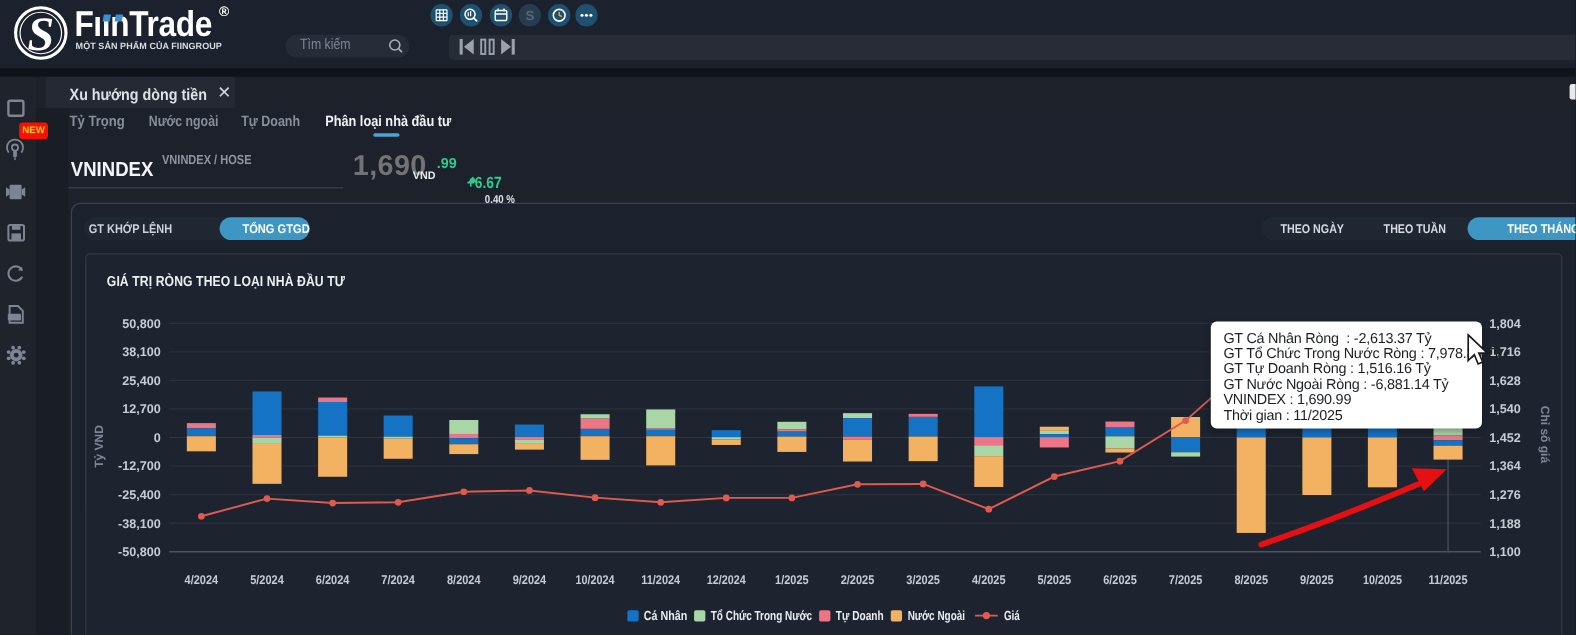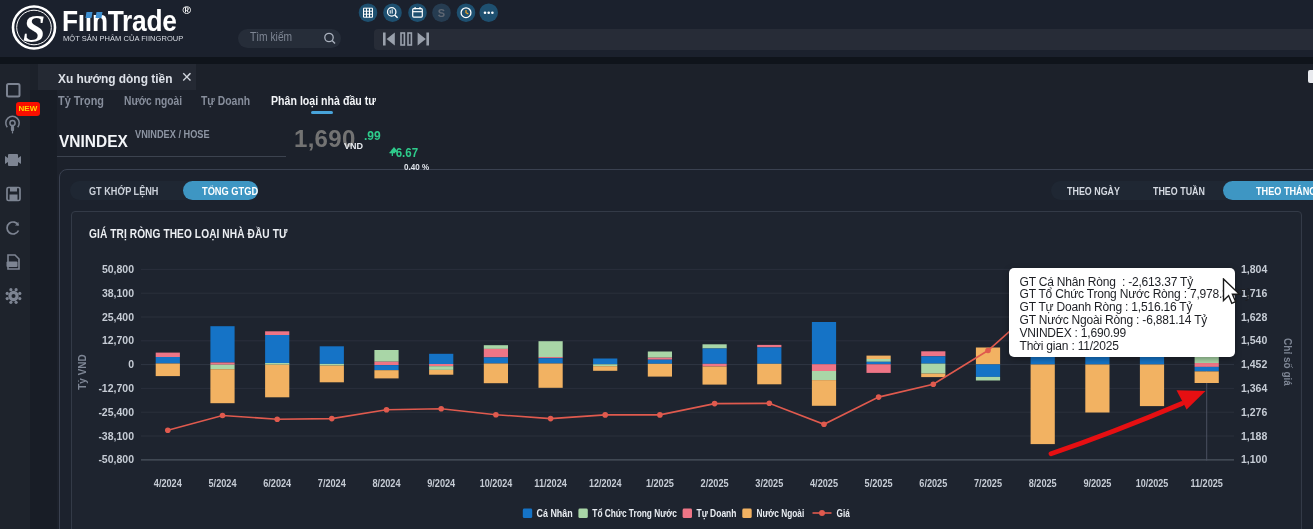--- a/index.html
+++ b/index.html
@@ -79,21 +79,21 @@
     </g>
     <g fill="#9aa1ac">
       <path d="M 417.6 32.5 L 417.6 45.5 L 425.8 39 Z"></path>
       <rect x="426.4" y="32.5" width="2.6" height="13"></rect>
     </g>
 </svg>
 <div class="abs" style="left:62px;top:4.3px;z-index:6"><span style="display:inline-block;vertical-align:top;transform:scaleX(0.877);transform-origin:0 0;white-space:nowrap"><span style="font-size:30px;font-weight:bold;color:#fff;letter-spacing:-0.3px">FıınTrade</span></span></div>
 <div class="abs" style="left:182.5px;top:4px;font-size:11.5px;font-weight:bold;color:#fff;z-index:6">®</div>
 <div class="abs" style="left:86.2px;top:12.3px;width:5.6px;height:5.8px;background:#3e8fd0;transform:skewX(-10deg);z-index:7"></div>
 <div class="abs" style="left:96.2px;top:12.3px;width:5.6px;height:5.8px;background:#3e8fd0;transform:skewX(-10deg);z-index:7"></div>
-<div class="abs" style="left:63px;top:34.3px;font-size:7.5px;font-weight:normal;color:#d8dce3;letter-spacing:0.05px;z-index:6">MỘT SẢN PHẨM CỦA FIINGROUP</div>
+<div class="abs" style="left:63px;top:34.3px;font-size:7.5px;font-weight:bold;color:#d8dce3;letter-spacing:0.05px;z-index:6">MỘT SẢN PHẨM CỦA FIINGROUP</div>
 
 <svg width="30" height="472" viewBox="0 0 30 472" style="position:absolute;left:0;top:57px;z-index:6" xmlns="http://www.w3.org/2000/svg">
 <rect x="7" y="27" width="12.5" height="12.5" rx="1.5" fill="none" stroke="#7d8492" stroke-width="2"></rect>
 <g stroke="#7d8492" stroke-width="1.5" fill="none">
       <circle cx="12.5" cy="66" r="2.6"></circle>
       <path d="M 7.3 70.2 A 6.7 6.7 0 1 1 17.7 70.2"></path>
       <rect x="10.9" y="68.2" width="3.2" height="6" rx="1.5" fill="#7d8492" stroke="none"></rect>
       <rect x="11.9" y="74.2" width="1.2" height="2.2" fill="#7d8492" stroke="none"></rect>
     </g>
 <g fill="#7d8492">
@@ -143,21 +143,21 @@
 <div class="abs" style="left:57px;top:156px;width:229px;height:1px;background:#3c434f;z-index:6"></div>
 <div class="abs" style="left:294px;top:124.6px;font-size:24px;font-weight:bold;color:#737373;letter-spacing:0.3px;z-index:6">1,690</div>
 <div class="abs" style="left:364px;top:129px;font-size:12px;font-weight:bold;color:#2ecb8b;z-index:6">.99</div>
 <div class="abs" style="left:344px;top:140.7px;font-size:9px;font-weight:bold;color:#e6e9ee;z-index:6">VND</div>
 <div class="abs" style="left:389px;top:145px;z-index:6"><span style="display:inline-block;vertical-align:top;transform:scaleX(0.85);transform-origin:0 0;white-space:nowrap;font-size:13.5px;font-weight:bold;color:#2ecb8b">+6.67</span></div>
 <div class="abs" style="left:389.8px;top:146.5px;width:0;height:0;border-left:4.8px solid transparent;border-right:4.8px solid transparent;border-bottom:5.6px solid #2ecb8b;z-index:6"></div>
 <div class="abs" style="left:403.7px;top:161px;z-index:6"><span style="display:inline-block;vertical-align:top;transform:scaleX(0.85);transform-origin:0 0;white-space:nowrap;font-size:9.5px;font-weight:bold;color:#dfe3ea">0.40 %</span></div>
 
 <div class="abs" style="left:58.5px;top:169px;width:1262px;height:370px;background:#1c222d;border:1px solid #3a4150;border-radius:8px"></div>
 <div class="abs" style="left:70px;top:181px;width:188px;height:19px;background:#1f2733;border-radius:10px;z-index:2"></div>
-<div class="abs" style="left:89px;top:185.2px;z-index:3"><span style="display:inline-block;vertical-align:top;transform:scaleX(0.869);transform-origin:0 0;white-space:nowrap;font-size:10.5px;font-weight:bold;color:#ccd2db">GT KHỚP LỆNH</span></div>
+<div class="abs" style="left:74px;top:185.2px;z-index:3"><span style="display:inline-block;vertical-align:top;transform:scaleX(0.869);transform-origin:0 0;white-space:nowrap;font-size:10.5px;font-weight:bold;color:#ccd2db">GT KHỚP LỆNH</span></div>
 <div class="abs" style="left:183px;top:181px;width:75px;height:19px;background:#3e96c3;border-radius:10px;z-index:3"></div>
 <div class="abs" style="left:202px;top:185.2px;z-index:4"><span style="display:inline-block;vertical-align:top;transform:scaleX(0.882);transform-origin:0 0;white-space:nowrap;font-size:10.5px;font-weight:bold;color:#fff">TỔNG GTGD</span></div>
 <div class="abs" style="left:1051px;top:181px;width:262px;height:19px;background:#1f2733;border-radius:10px 0 0 10px;z-index:2"></div>
 <div class="abs" style="left:1067px;top:185.2px;z-index:3"><span style="display:inline-block;vertical-align:top;transform:scaleX(0.849);transform-origin:0 0;white-space:nowrap;font-size:10.5px;font-weight:bold;color:#d6dbe3">THEO NGÀY</span></div>
 <div class="abs" style="left:1153.3px;top:185.2px;z-index:3"><span style="display:inline-block;vertical-align:top;transform:scaleX(0.848);transform-origin:0 0;white-space:nowrap;font-size:10.5px;font-weight:bold;color:#d6dbe3">THEO TUẦN</span></div>
 <div class="abs" style="left:1223px;top:181px;width:90px;height:19px;background:#3e96c3;border-radius:10px 0 0 10px;z-index:3"></div>
 <div class="abs" style="left:1256px;top:185.2px;z-index:4"><span style="display:inline-block;vertical-align:top;transform:scaleX(0.869);transform-origin:0 0;white-space:nowrap;font-size:10.5px;font-weight:bold;color:#fff">THEO THÁNG</span></div>
 
 <div class="abs" style="left:71px;top:211px;width:1231px;height:328px;background:#1e242f;border:1px solid #333a47;border-radius:4px"></div>
 <div class="abs" style="left:89.2px;top:227px;z-index:6"><span style="display:inline-block;vertical-align:top;transform:scaleX(0.846);transform-origin:0 0;white-space:nowrap;font-size:12px;font-weight:bold;color:#eceff3;letter-spacing:0.1px">GIÁ TRỊ RÒNG THEO LOẠI NHÀ ĐẦU TƯ</span></div>

